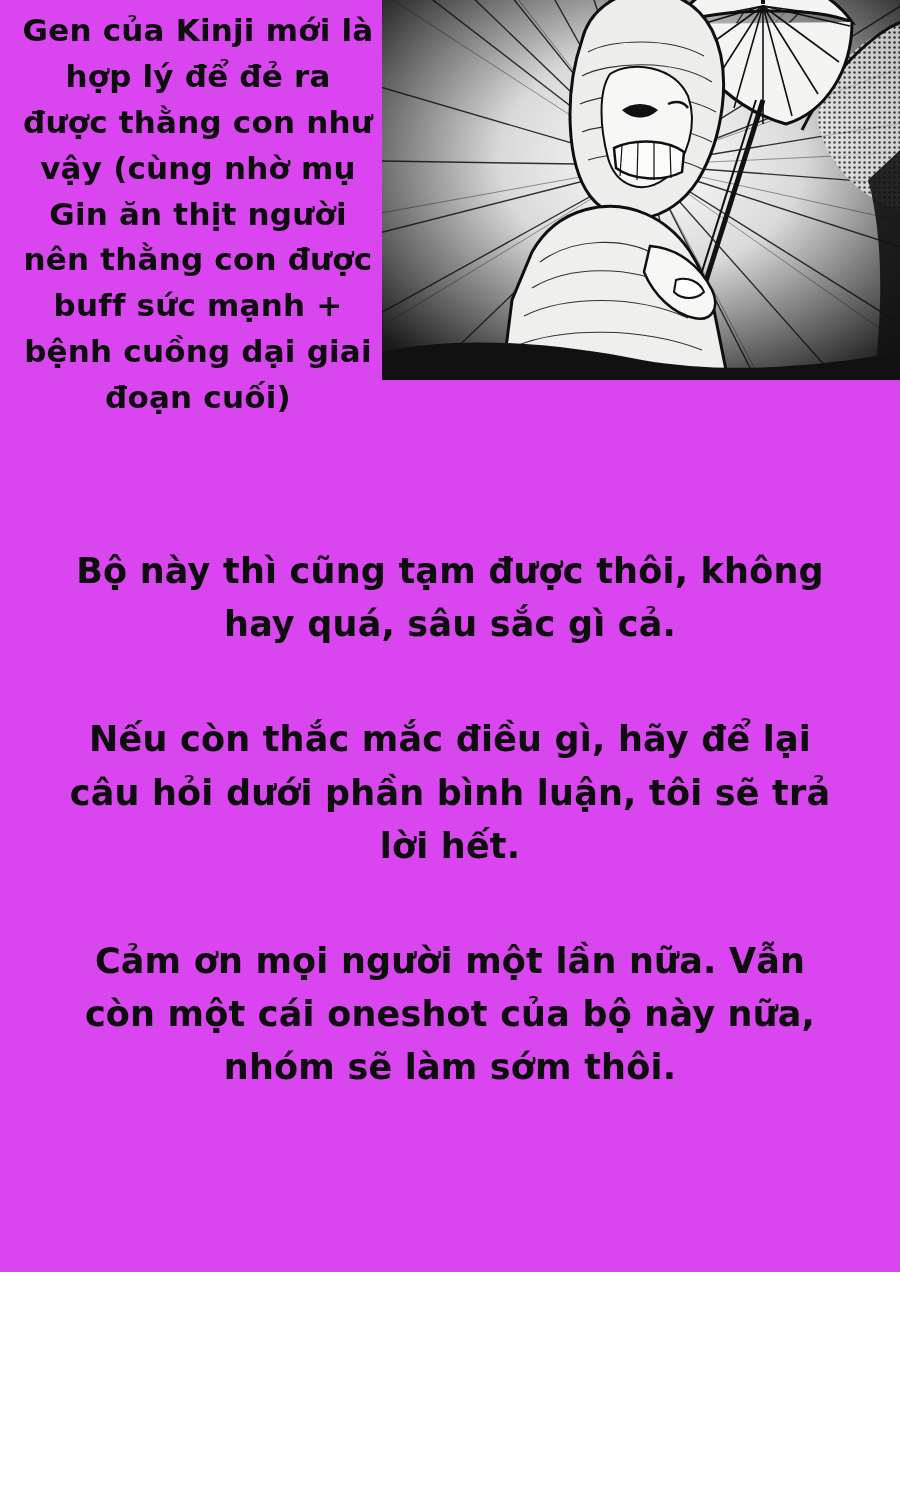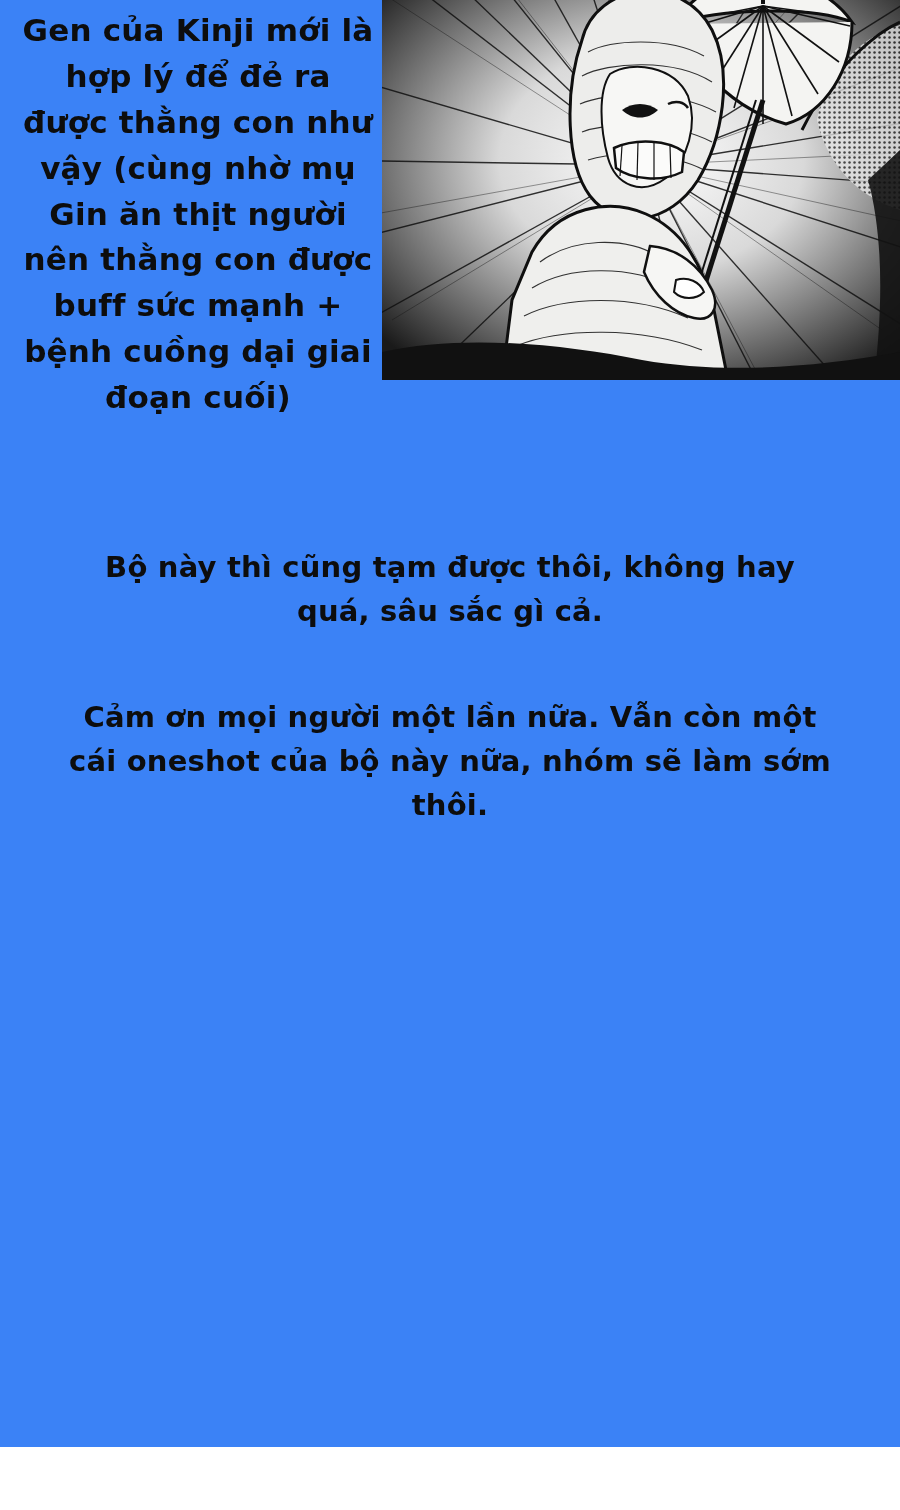--- a/index.html
+++ b/index.html
@@ -12,22 +12,22 @@
     height: 1510px;
     position: relative;
     overflow: hidden;
     font-family: "DejaVu Sans", sans-serif;
     color: #111111;
   }
 
   .page {
     position: relative;
     width: 900px;
-    height: 1447px;
-    background: #3b82f6;
+    height: 1272px;
+    background: #d946ef;
   }
 
   
   .top-block {
     position: absolute;
     left: 0;
     top: 0;
     width: 900px;
     height: 470px;
   }
@@ -68,21 +68,21 @@
     left: 55px;
     top: 545px;
     width: 790px;
     text-align: center;
   }
 
   .body-col p {
     margin: 0 0 62px 0;
     font-family: "DejaVu Sans", sans-serif;
     font-weight: 700;
-    font-size: 29px;
+    font-size: 35px;
     line-height: 1.52;
     letter-spacing: 0.2px;
     color: #0d0d0d;
   }
   .body-col p:last-child { margin-bottom: 15px; }
 
   .p-2 { padding: 0 10px; }
   .p-3 { padding: 0 2px; }
   .p-4 { padding: 0 4px; }
   .p-5 { padding: 0 14px; }
@@ -230,16 +230,17 @@
           <path d="M486 180 C500 230 502 300 492 380 L518 380 L518 150 Z" fill="#121212" opacity="0.9"></path>
 
           <path d="M0 352 C80 334 180 344 260 360 C340 374 430 368 518 352 L518 380 L0 380 Z" fill="#111"></path>
         </g>
       </svg>
     </div>
   </div>
 
   <div class="body-col">
     <p class="p-2">Bộ này thì cũng tạm được thôi, không hay quá, sâu sắc gì cả.</p>
+    <p class="p-4">Nếu còn thắc mắc điều gì, hãy để lại câu hỏi dưới phần bình luận, tôi sẽ trả lời hết.</p>
     <p class="p-5">Cảm ơn mọi người một lần nữa. Vẫn còn một cái oneshot của bộ này nữa, nhóm sẽ làm sớm thôi.</p>
   </div>
 
 </div>
 
 </body></html>

